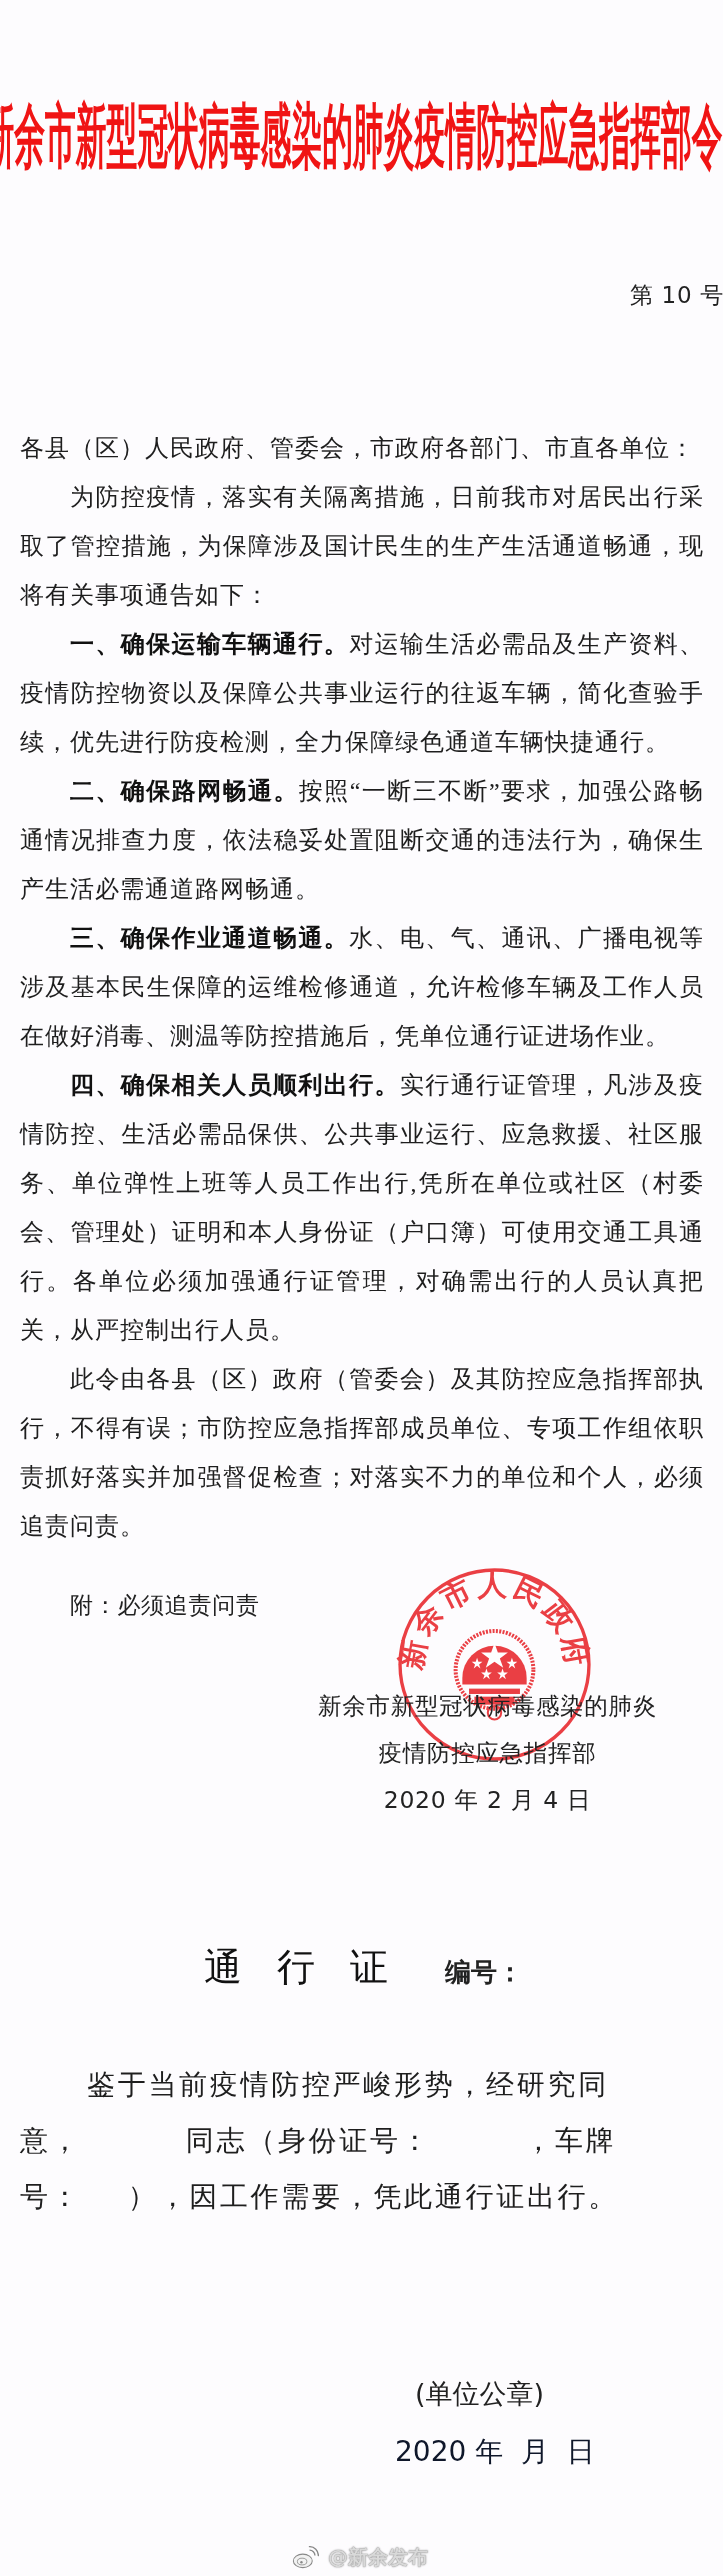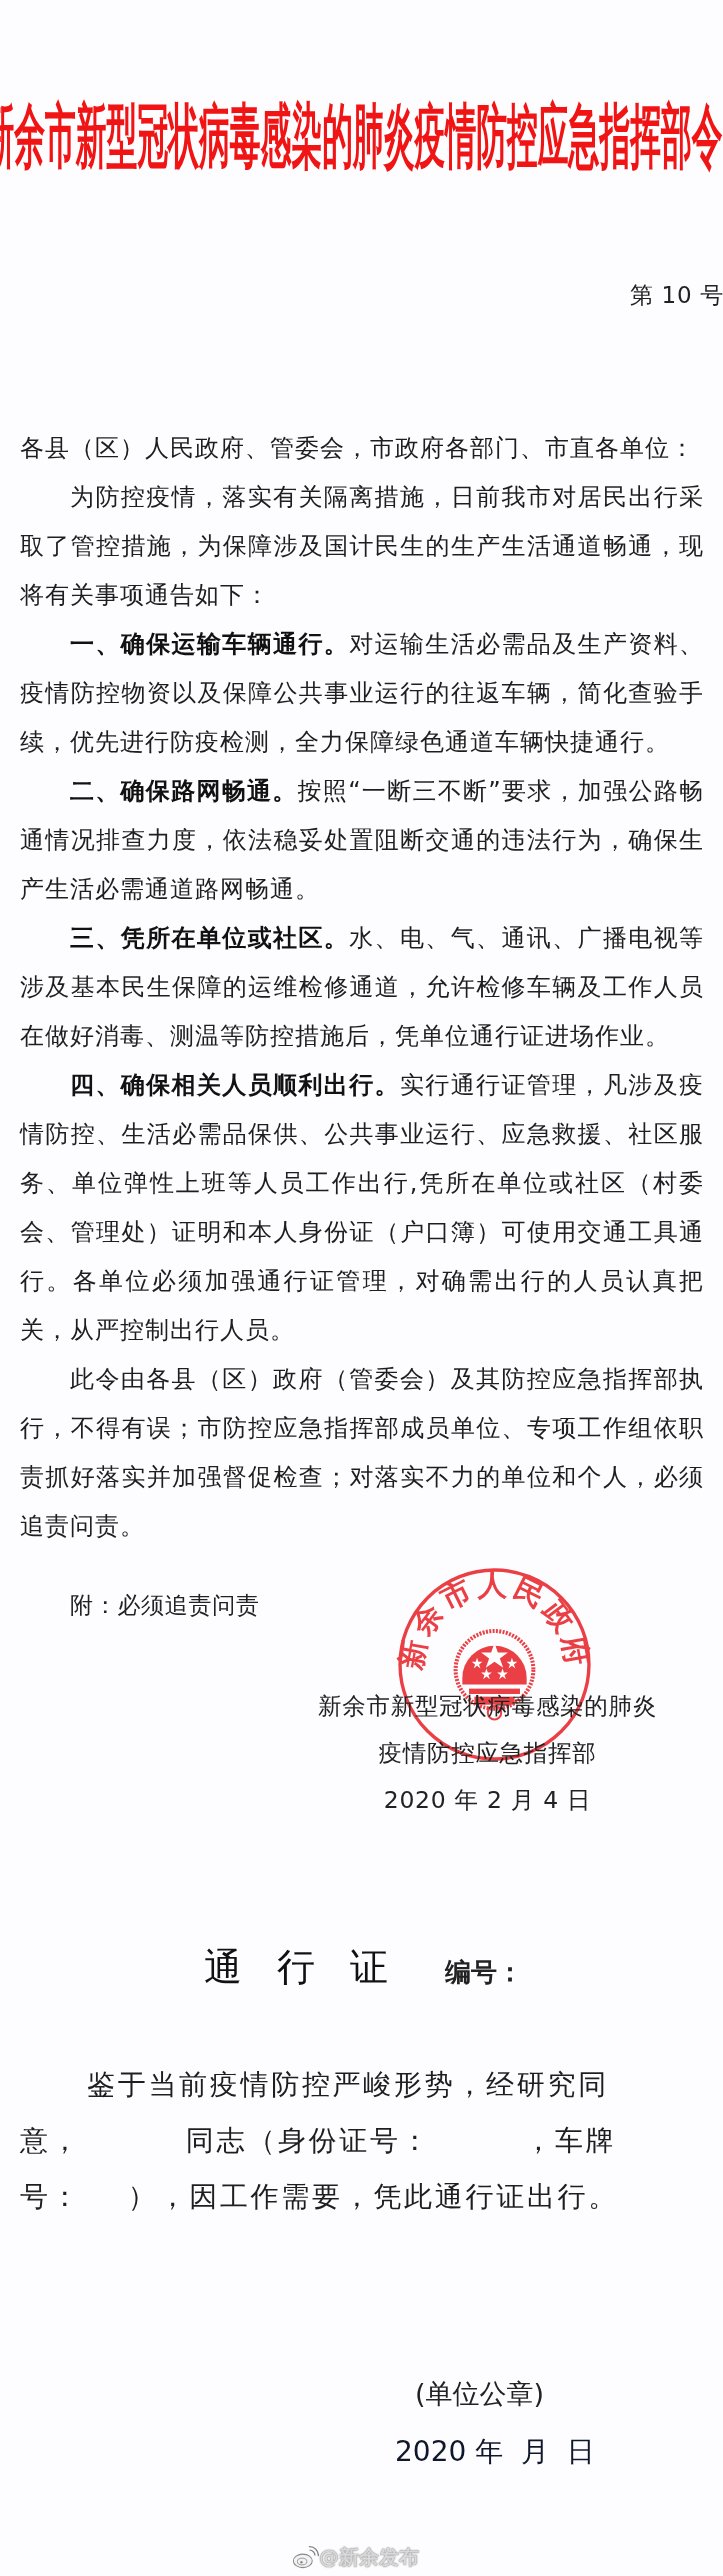--- a/index.html
+++ b/index.html
@@ -65,20 +65,21 @@
       top: 424px;
       width: 684px;
       font-size: 24px;
       line-height: 49px;
       color: #1e1e1e;
       text-align: justify;
       letter-spacing: 1px;
     }
     .body-text p {
       margin: 0;
+      font-family: Liberation Serif, serif;
     }
     .body-text p.indent {
       text-indent: 50px;
     }
     .body-text b {
       font-weight: bold;
       color: #111;
     }
 
     .attachment {
@@ -179,21 +180,21 @@
     }
 
     
     .watermark {
       position: absolute;
       left: 292px;
       top: 2544px;
       height: 27px;
       display: flex;
       align-items: center;
-      gap: 0;
+      gap: 9px;
       color: #d9d9d9;
       font-size: 20px;
       font-weight: bold;
       text-shadow: 0 0 2px #888, 0 0 0.7px #999;
       white-space: nowrap;
     }
     .watermark svg { display: block; }
   </style>
 </head>
 <body>
@@ -207,21 +208,21 @@
   <div class="doc-number">第 10 号</div>
 
   <div class="body-text">
     <p>各县（区）人民政府、管委会，市政府各部门、市直各单位：</p>
     <p class="indent">为防控疫情，落实有关隔离措施，日前我市对居民出行采取了管控措施，为保障涉及国计民生的生产生活通道畅通，现将有关事项通告如下：</p>
 
     <p class="indent"><b>一、确保运输车辆通行。</b><span>对运输生活必需品及生产资料、疫情防控物资以及保障公共事业运行的往返车辆，简化查验手续，优先进行防疫检测，全力保障绿色通道车辆快捷通行。</span></p>
 
     <p class="indent"><b>二、确保路网畅通。</b><span>按照“一断三不断”要求，加强公路畅通情况排查力度，依法稳妥处置阻断交通的违法行为，确保生产生活必需通道路网畅通。</span></p>
 
-    <p class="indent"><b>三、凭所在单位或社区。</b><span>水、电、气、通讯、广播电视等涉及基本民生保障的运维检修通道，允许检修车辆及工作人员在做好消毒、测温等防控措施后，凭单位通行证进场作业。</span></p>
+    <p class="indent"><b>三、确保作业通道畅通。</b><span>水、电、气、通讯、广播电视等涉及基本民生保障的运维检修通道，允许检修车辆及工作人员在做好消毒、测温等防控措施后，凭单位通行证进场作业。</span></p>
 
     <p class="indent"><b>四、确保相关人员顺利出行。</b><span>实行通行证管理，凡涉及疫情防控、生活必需品保供、公共事业运行、应急救援、社区服务、单位弹性上班等人员工作出行,凭所在单位或社区（村委会、管理处）证明和本人身份证（户口簿）可使用交通工具通行。各单位必须加强通行证管理，对确需出行的人员认真把关，从严控制出行人员。</span></p>
 
     <p class="indent">此令由各县（区）政府（管委会）及其防控应急指挥部执行，不得有误；市防控应急指挥部成员单位、专项工作组依职责抓好落实并加强督促检查；对落实不力的单位和个人，必须追责问责。</p>
   </div>
 
   <div class="attachment">附：必须追责问责</div>
 
   <svg class="seal" viewBox="0 0 300 300">
     <defs>

